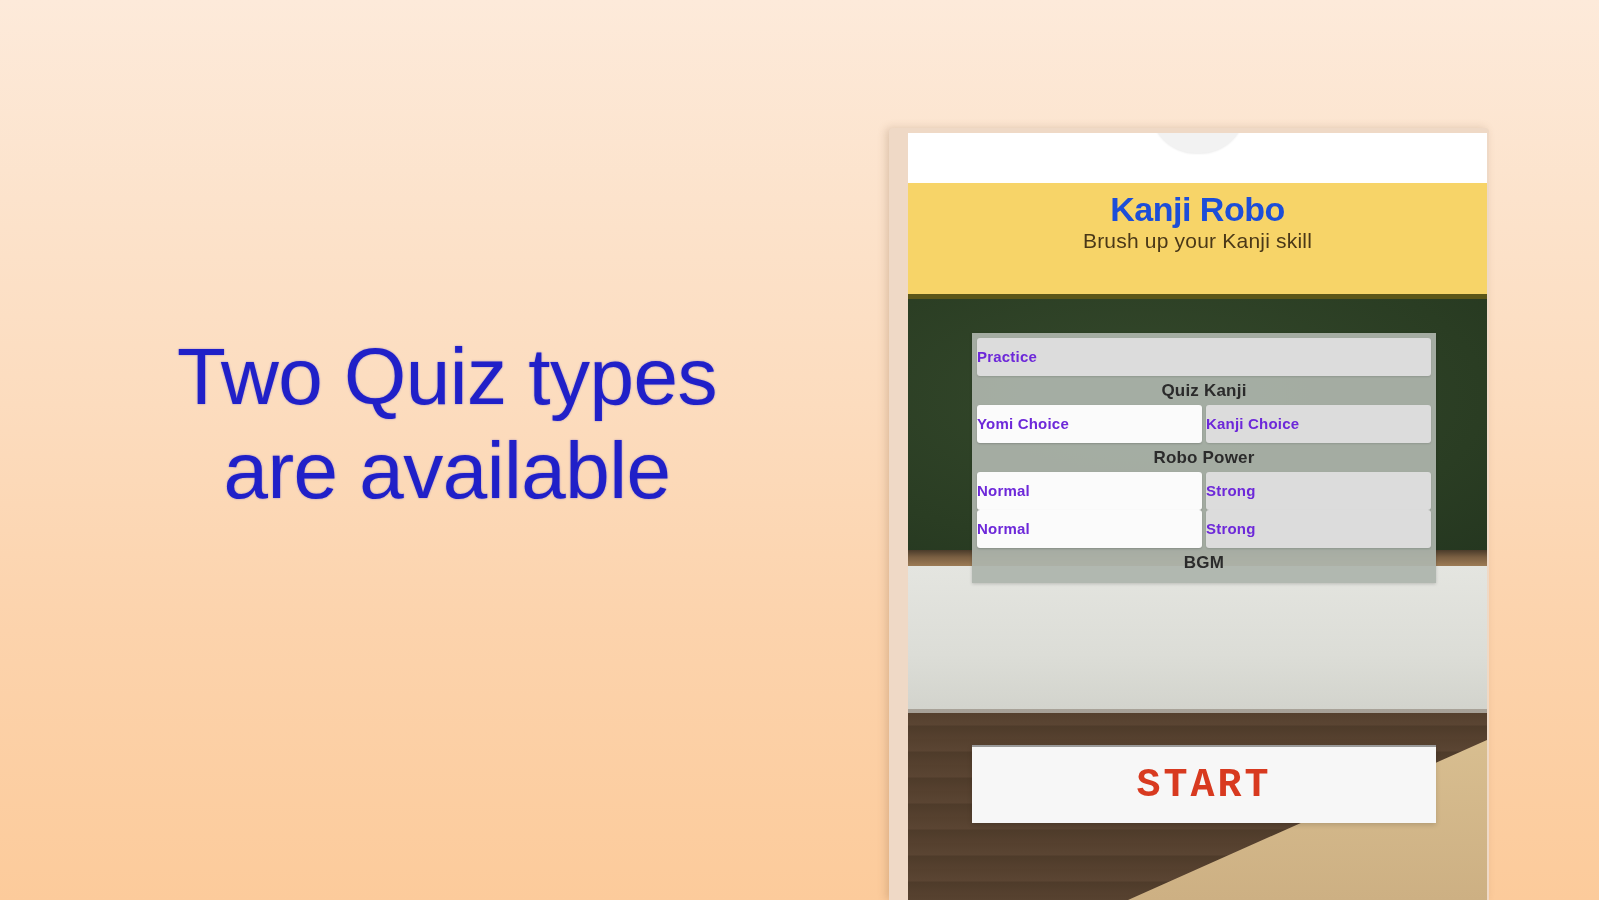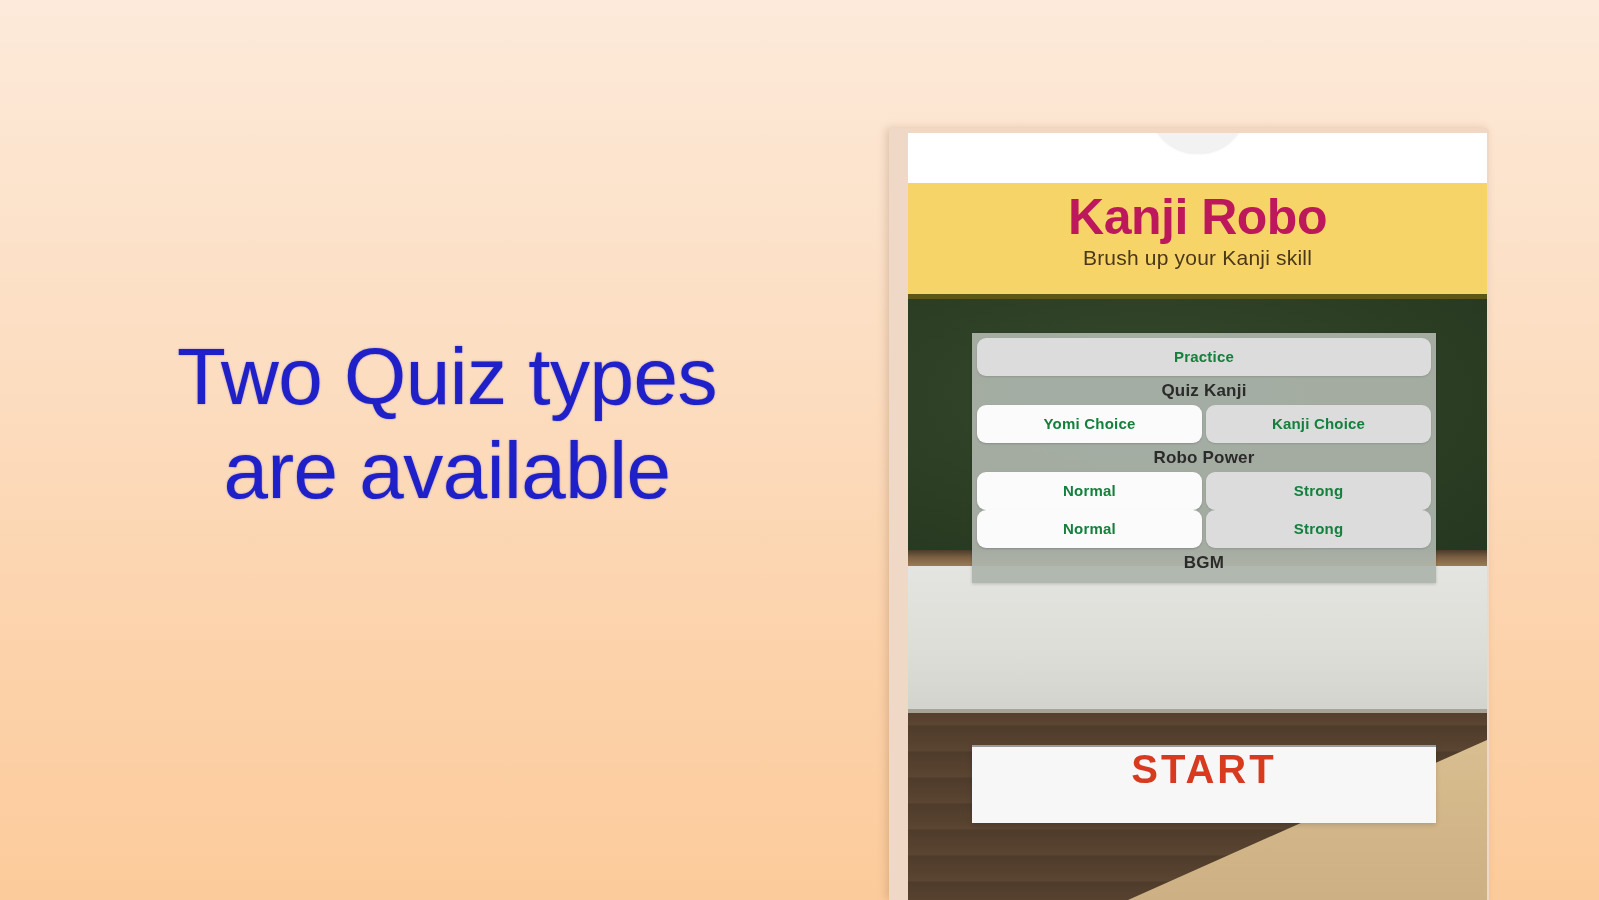--- a/index.html
+++ b/index.html
@@ -89,23 +89,23 @@
     left: 0;
     top: 50px;
     width: 100%;
     height: 111px;
     background: #F7D468;
     z-index: 5;
     text-align: center;
     padding-top: 8px;
   }
   #app-title {
-    font-size: 50px;
-    font-weight: bold;
-    color: #be185d;
+    font-size: 34px;
+    font-weight: bold;
+    color: #1d4ed8;
     letter-spacing: -0.5px;
     line-height: 1.06;
   }
   #app-subtitle {
     font-size: 21px;
     font-weight: normal;
     color: #4A3818;
     letter-spacing: 0.2px;
     margin-top: 2px;
   }
@@ -175,25 +175,25 @@
   }
   .btn-row {
     display: flex;
     gap: 4px;
     padding: 0 5px;
   }
   .opt-btn {
     flex: 1;
     height: 38px;
     line-height: 38px;
-    text-align: center;
+    text-align: left;
     font-size: 15px;
     font-weight: bold;
-    color: #15803d;
-    border-radius: 9px;
+    color: #6d28d9;
+    border-radius: 3px;
     letter-spacing: 0.2px;
     user-select: none;
   }
   .opt-btn.selected {
     background: #FBFBFB;
     box-shadow: 0 1px 2px rgba(0,0,0,0.18);
   }
   .opt-btn.unselected {
     background: #DCDCDC;
     box-shadow: 0 1px 2px rgba(0,0,0,0.12);
@@ -203,23 +203,24 @@
   #start-bar {
     position: absolute;
     left: 64px;
     top: 612px;
     width: 464px;
     height: 78px;
     background: #F7F7F7;
     border-top: 2px solid #9A9A9A;
     z-index: 8;
     display: flex;
-    align-items: flex-start;
+    align-items: center;
     justify-content: center;
     box-shadow: 0 2px 5px rgba(0,0,0,0.15);
+    font-family: Liberation Mono, monospace;
   }
   #start-label {
     font-size: 40px;
     font-weight: bold;
     color: #D83A20;
     letter-spacing: 3px;
   }
 </style>
 </head>
 <body>

